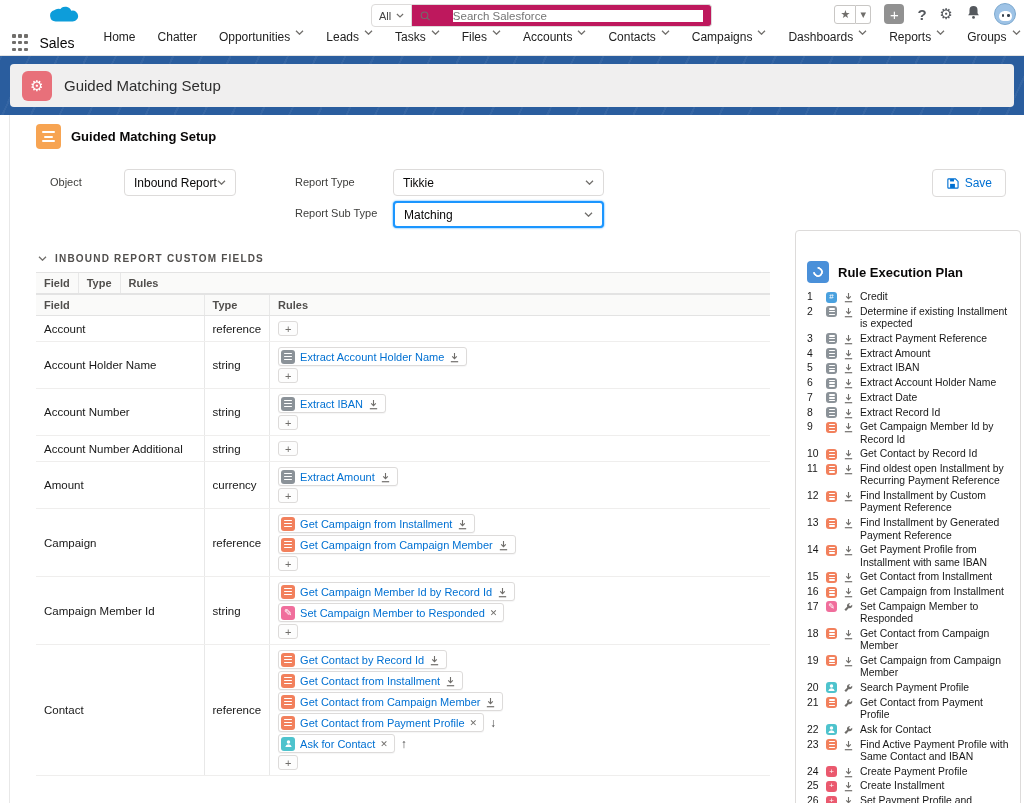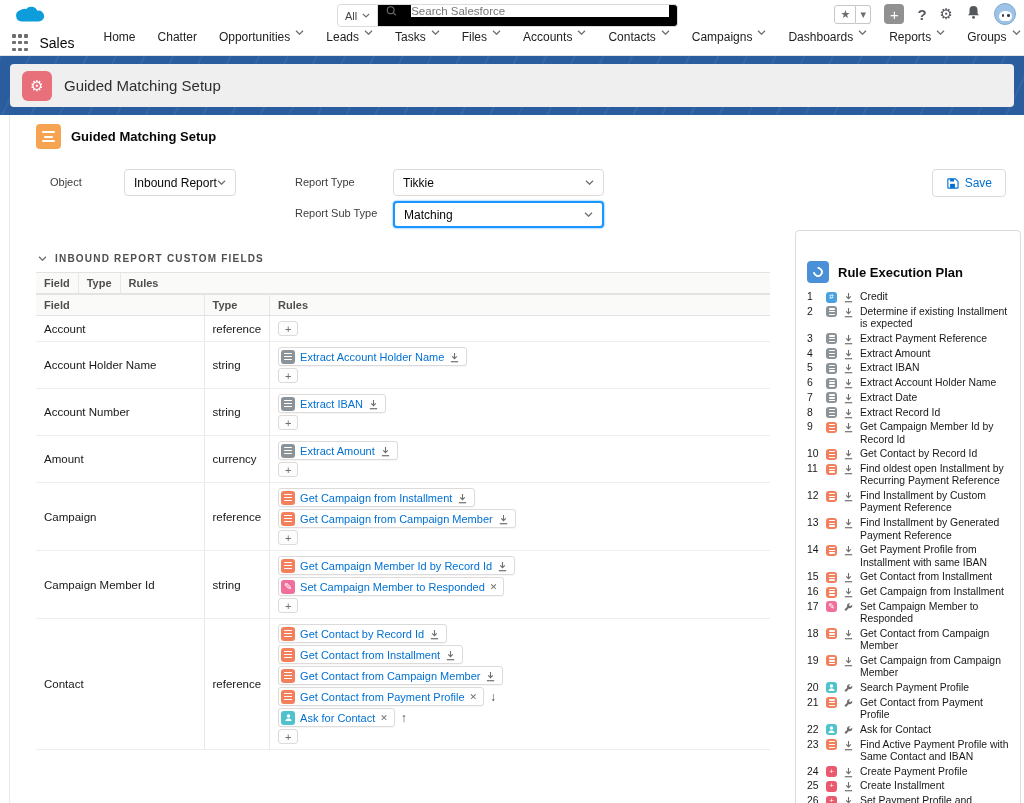--- a/index.html
+++ b/index.html
@@ -1,26 +1,26 @@
 <!DOCTYPE html>
 <html style="--c-banner: #2a5d9e; --c-hdricon: #e8707a; --c-mainicon: #f7a452; --c-plan: #4a90d9; --c-accent: #0070d2; --c-focus: #1b96ff; --c-doc: #8b9298; --c-db: #f2805c; --c-edit: #f06e9c; --c-person: #4ec3cd; --c-hash: #4aa1df; --c-create: #ea596e; --c-process: #45c17c; --c-manage: #3eb770;"><head>
 <meta charset="utf-8">
 <style>
   * { margin:0; padding:0; box-sizing:border-box; }
   html,body { width:1024px; height:803px; overflow:hidden; background:#fff;
     font-family:"Liberation Sans","DejaVu Sans",sans-serif; color:#181818; }
 
   
-  .ghead { position:relative; height:30px; background:#fff; }
+  .ghead { position:relative; height:30px; background:#fff;margin-left:34px; }
   .cloud { position:absolute; left:10px; top:3px; }
   .searchwrap { position:absolute; left:337px; top:4px; display:flex; height:23px; }
   .scopebox { display:flex; align-items:center; gap:5px; border:1px solid #dddbda; border-radius:4px 0 0 4px;
     padding:0 7px; font-size:11px; color:#444; background:#fff; }
-  .searchbox { display:flex; align-items:flex-start; gap:14px; width:300px; border:1px solid #dddbda; border-left:none;
-    border-radius:0 4px 4px 0; padding:0 8px; background:#000000; }
+  .searchbox { display:flex; align-items:center; gap:22px; width:300px; border:1px solid #dddbda; border-left:none;
+    border-radius:0 4px 4px 0; padding:0 8px; background:#be185d; }
   .searchbox input { border:none; outline:none; font-size:11.5px; width:100%; color:#333;
     font-family:"Liberation Sans","DejaVu Sans",sans-serif; }
   .gicons { position:absolute; right:8px; top:3px; display:flex; align-items:center; gap:13px; }
   .favsplit { display:flex; }
   .favsplit span { border:1px solid #c9c7c5; display:flex; align-items:center; justify-content:center;
     height:19px; font-size:11px; color:#706e6b; background:#fff; }
   .favsplit .star { width:22px; border-radius:3px 0 0 3px; }
   .favsplit .drop { width:15px; border-left:none; border-radius:0 3px 3px 0; }
   .plusbtn { width:20px; height:20px; background:#919191; color:#fff; border-radius:4px; font-size:15px;
     display:flex; align-items:center; justify-content:center; line-height:1; }
@@ -371,20 +371,27 @@
                       <path d="M6 1.2v6M3.5 4.8L6 7.3l2.5-2.5" fill="none" stroke="#706e6b" stroke-width="1.2"></path>
                       <path d="M2 10.6h8" stroke="#706e6b" stroke-width="1.3"></path>
                     </svg>
                   </span>
                 </span>
               </div>
               <div class="plusbtn2">+</div>
             </td>
           </tr>
           <tr>
+    <td>Account Number Additional</td>
+    <td>string</td>
+    <td>
+              <div class="plusbtn2">+</div>
+            </td>
+          </tr>
+          <tr>
     <td>Amount</td>
     <td>currency</td>
     <td>
               <div class="chipline">
                 <span class="chip">
       <span class="rule-ic ic-doc">
                     <i class="bars">
                       <b></b>
                       <b></b>
                       <b></b>

